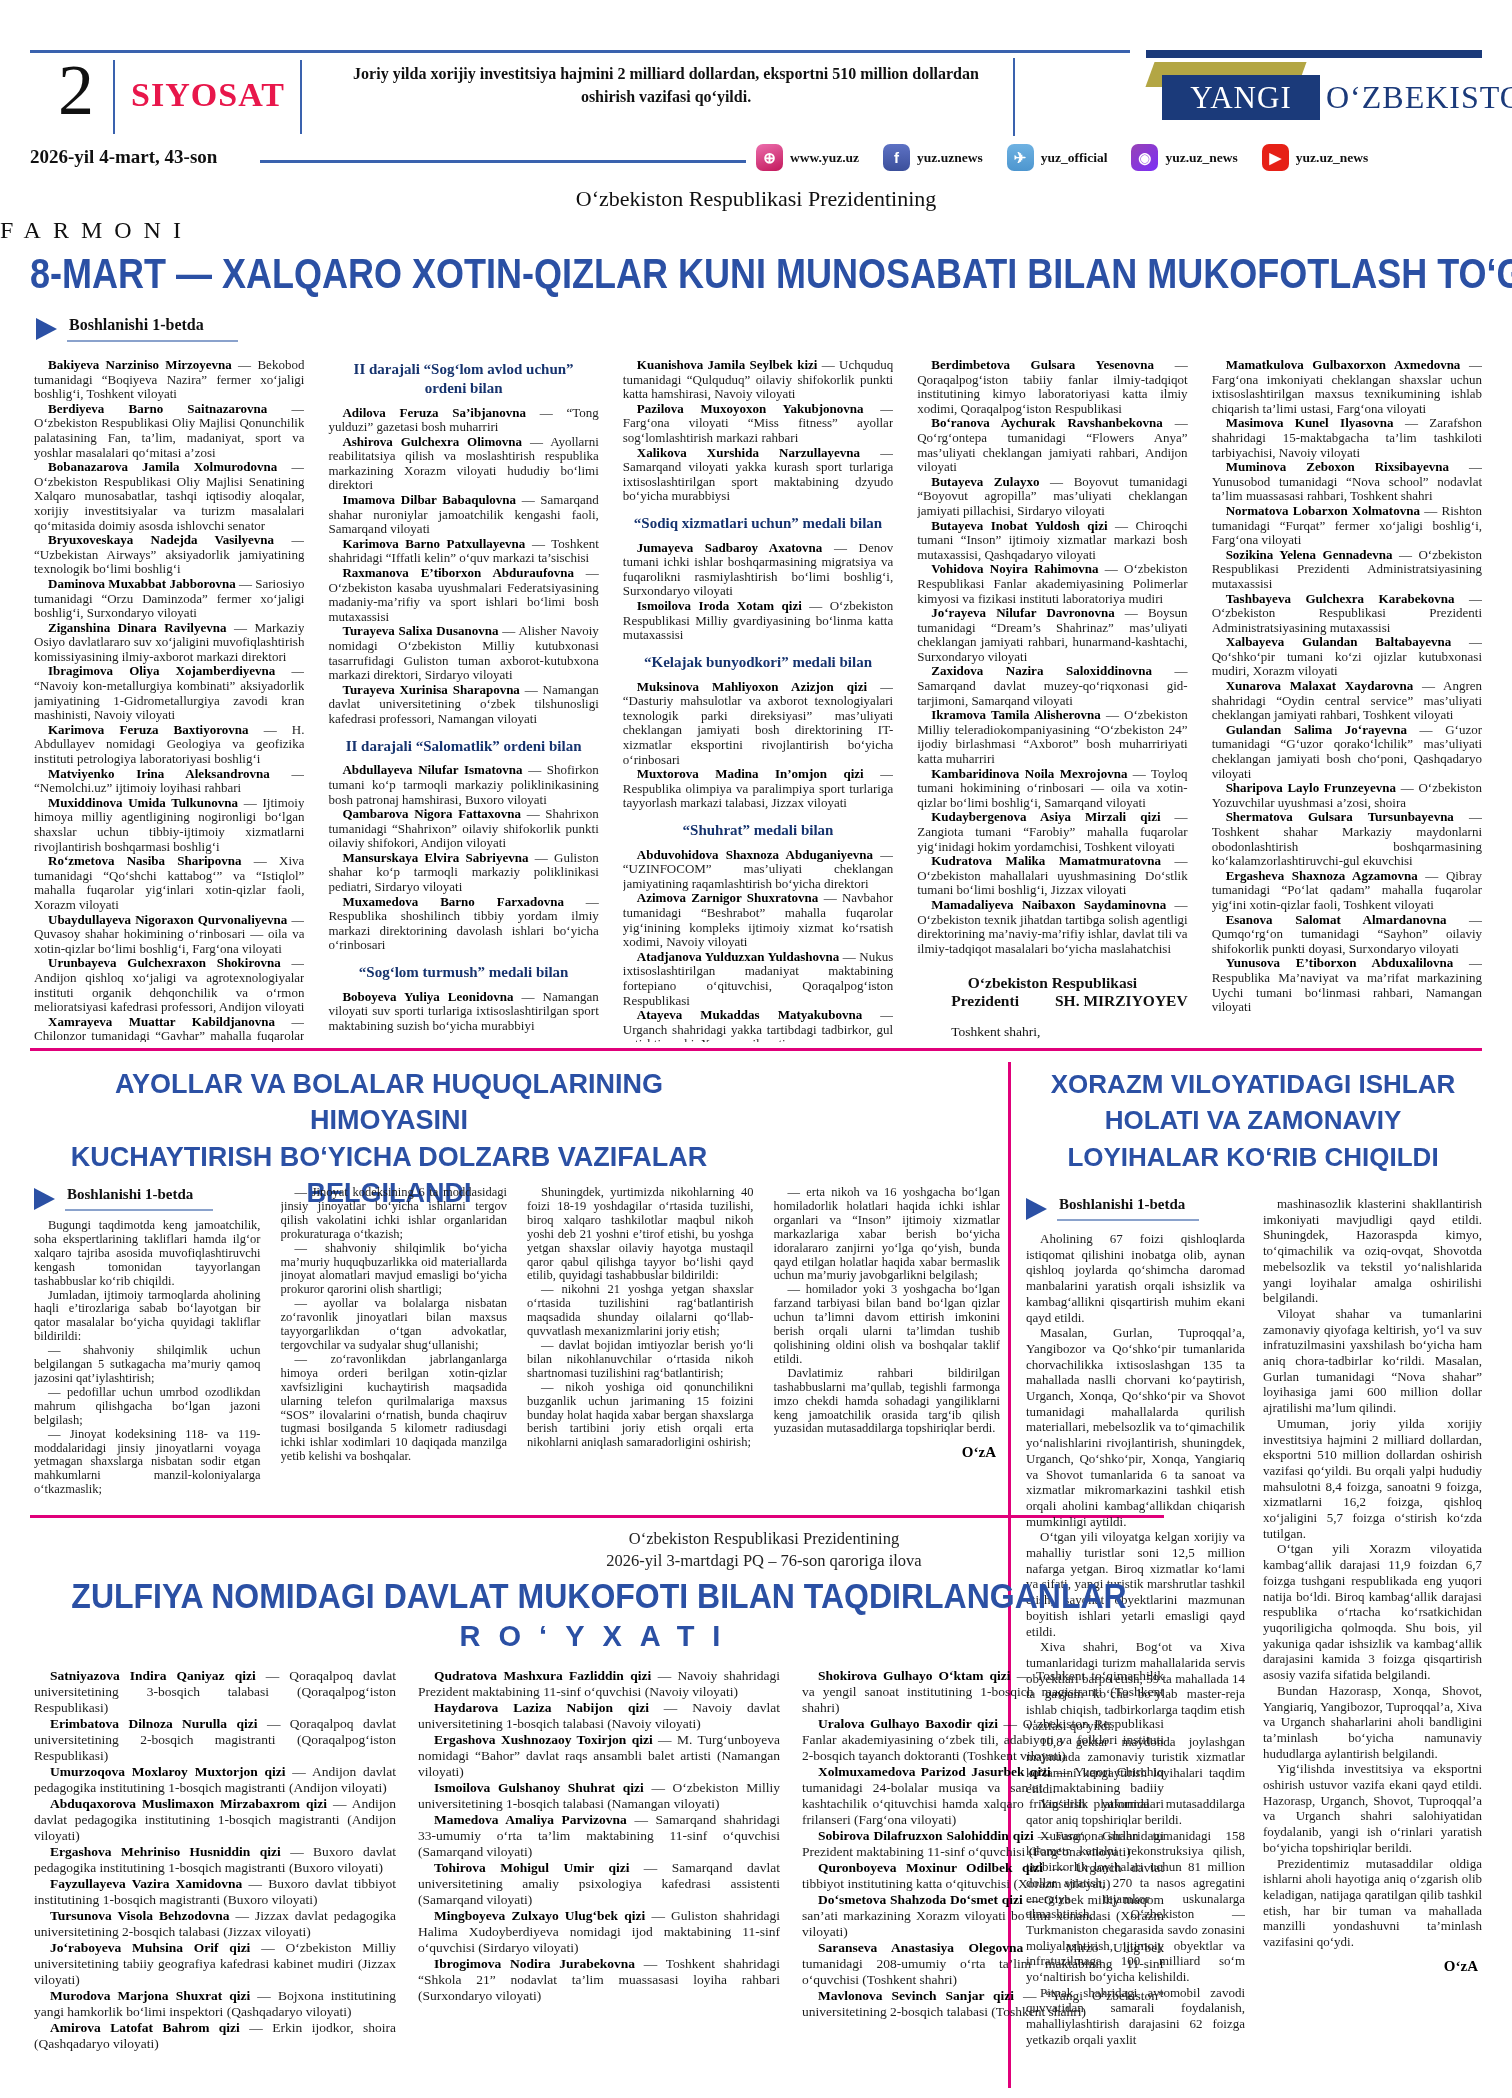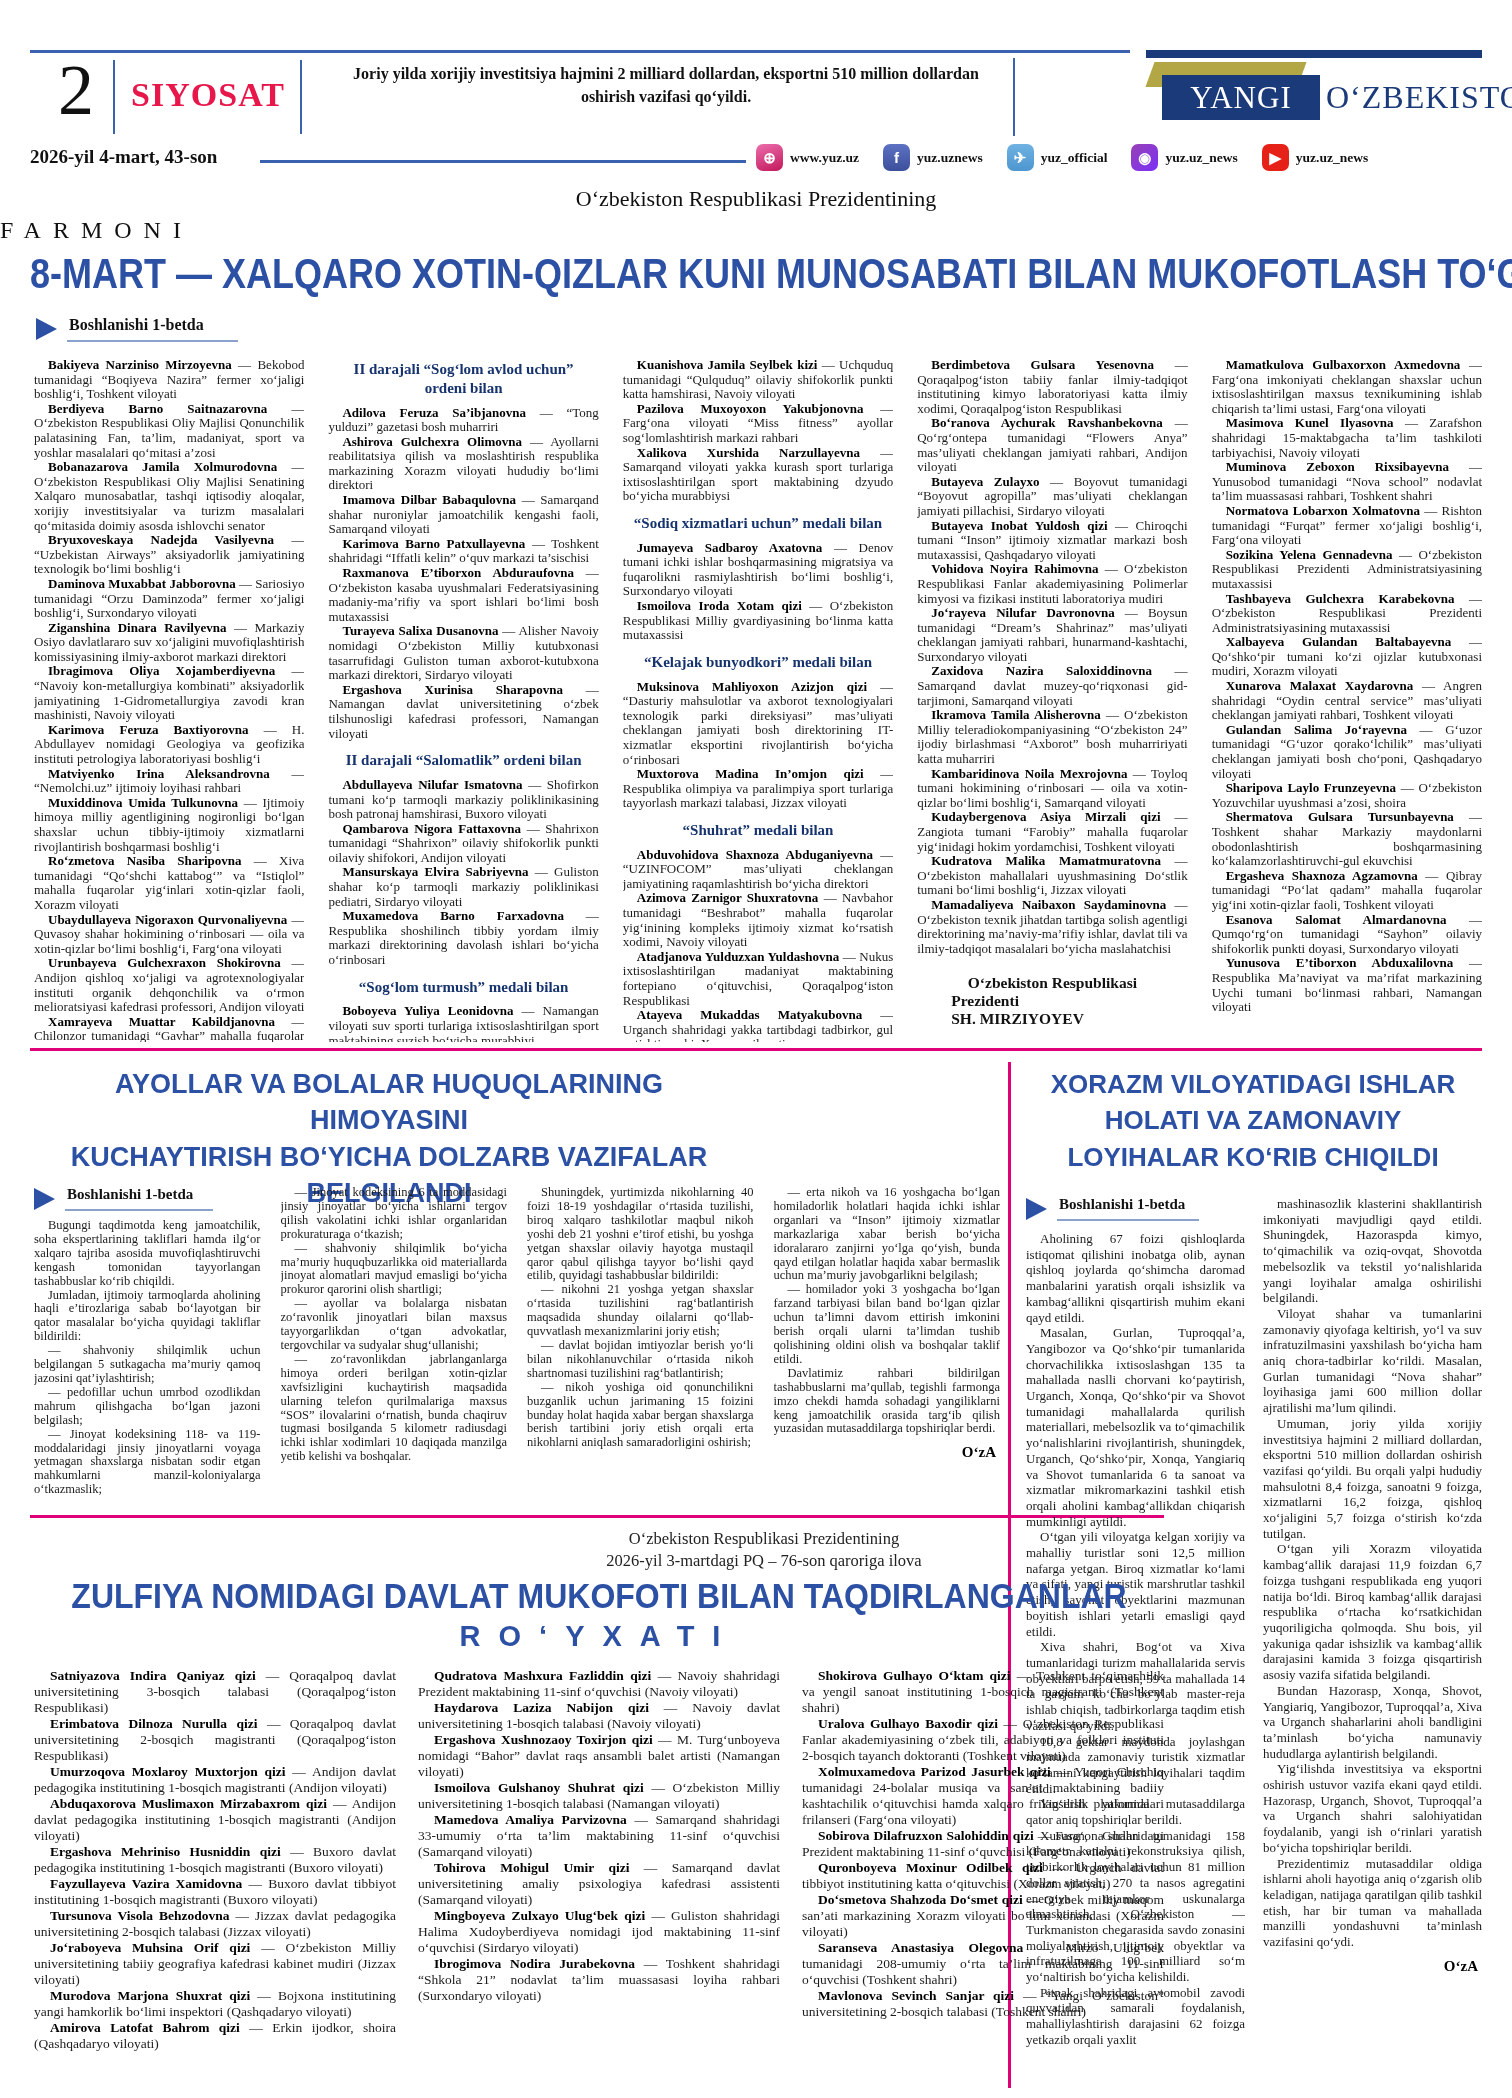--- a/index.html
+++ b/index.html
@@ -41,21 +41,21 @@
   .marker-text { font-weight:bold; font-size:16px; color:#111; border-bottom:2px solid #8aa2cc; padding:0 34px 6px 2px; }
   .decree-marker { position:absolute; left:36px; top:316px; }
   .decree-cols { position:absolute; left:34px; top:358px; width:1448px; height:684px; display:flex; gap:24px; }
   .decree-col { flex:1 1 0; overflow:hidden; }
   .decree-col p.entry { font-size:13px; line-height:14.6px; text-align:justify; text-indent:14px; color:#1c1c1c; }
   .decree-col p.entry b { color:#000; }
   .subhead { text-align:center; font-weight:bold; font-size:15px; line-height:1.25; color:#16336e; margin:10px 6px 8px; }
   .decree-col .subhead:first-child { margin-top:2px; }
   .sig { margin-top:18px; font-size:15.5px; color:#111; }
   .sig-org { font-weight:bold; text-align:center; }
-  .sig-row { display:flex; justify-content:space-between; font-weight:bold; padding-left:34px;flex-direction:column; }
+  .sig-row { display:flex; justify-content:space-between; font-weight:bold; padding-left:34px; }
   .sig-place { margin-top:14px; padding-left:34px; font-size:13.5px; font-weight:normal; }
 
   
   .rule-pink-1 { position:absolute; left:30px; top:1048px; width:1452px; height:3px; background:#e0007a; }
   .vrule-pink { position:absolute; left:1008px; top:1062px; width:3px; height:1026px; background:#e0007a; }
   .rule-pink-2 { position:absolute; left:30px; top:1515px; width:1134px; height:3px; background:#e0007a; }
 
   
   .a2-headline { position:absolute; left:34px; top:1066px; width:710px; text-align:center;
       font-family:"Liberation Sans", sans-serif; font-weight:800; font-size:27px; line-height:1.35; color:#2b50a4; }
@@ -154,21 +154,21 @@
         <p class="entry"><b>Xamrayeva Muattar Kabildjanovna</b> — Chilonzor tumanidagi “Gavhar” mahalla fuqarolar yig‘inining “Oqila ayollar” harakati rahbari, Toshkent shahri</p>
       </div>
     <div class="decree-col">
         <div class="subhead">II darajali “Sog‘lom avlod uchun” ordeni bilan</div>
         <p class="entry"><b>Adilova Feruza Sa’ibjanovna</b> — “Tong yulduzi” gazetasi bosh muharriri</p>
         <p class="entry"><b>Ashirova Gulchexra Olimovna</b> — Ayollarni reabilitatsiya qilish va moslashtirish respublika markazining Xorazm viloyati hududiy bo‘limi direktori</p>
         <p class="entry"><b>Imamova Dilbar Babaqulovna</b> — Samarqand shahar nuroniylar jamoatchilik kengashi faoli, Samarqand viloyati</p>
         <p class="entry"><b>Karimova Barno Patxullayevna</b> — Toshkent shahridagi “Iffatli kelin” o‘quv markazi ta’sischisi</p>
         <p class="entry"><b>Raxmanova E’tiborxon Abduraufovna</b> — O‘zbekiston kasaba uyushmalari Federatsiyasining madaniy-ma’rifiy va sport ishlari bo‘limi bosh mutaxassisi</p>
         <p class="entry"><b>Turayeva Salixa Dusanovna</b> — Alisher Navoiy nomidagi O‘zbekiston Milliy kutubxonasi tasarrufidagi Guliston tuman axborot-kutubxona markazi direktori, Sirdaryo viloyati</p>
-        <p class="entry"><b>Ergashova Xurinisa Sharapovna</b> — Namangan davlat universitetining o‘zbek tilshunosligi kafedrasi professori, Namangan viloyati</p>
+        <p class="entry"><b>Turayeva Xurinisa Sharapovna</b> — Namangan davlat universitetining o‘zbek tilshunosligi kafedrasi professori, Namangan viloyati</p>
         <div class="subhead">II darajali “Salomatlik” ordeni bilan</div>
         <p class="entry"><b>Abdullayeva Nilufar Ismatovna</b> — Shofirkon tumani ko‘p tarmoqli markaziy poliklinikasining bosh patronaj hamshirasi, Buxoro viloyati</p>
         <p class="entry"><b>Qambarova Nigora Fattaxovna</b> — Shahrixon tumanidagi “Shahrixon” oilaviy shifokorlik punkti oilaviy shifokori, Andijon viloyati</p>
         <p class="entry"><b>Mansurskaya Elvira Sabriyevna</b> — Guliston shahar ko‘p tarmoqli markaziy poliklinikasi pediatri, Sirdaryo viloyati</p>
         <p class="entry"><b>Muxamedova Barno Farxadovna</b> — Respublika shoshilinch tibbiy yordam ilmiy markazi direktorining davolash ishlari bo‘yicha o‘rinbosari</p>
         <div class="subhead">“Sog‘lom turmush” medali bilan</div>
         <p class="entry"><b>Boboyeva Yuliya Leonidovna</b> — Namangan viloyati suv sporti turlariga ixtisoslashtirilgan sport maktabining suzish bo‘yicha murabbiyi</p>
       </div>
     <div class="decree-col">
         <p class="entry"><b>Kuanishova Jamila Seylbek kizi</b> — Uchquduq tumanidagi “Qulquduq” oilaviy shifokorlik punkti katta hamshirasi, Navoiy viloyati</p>

